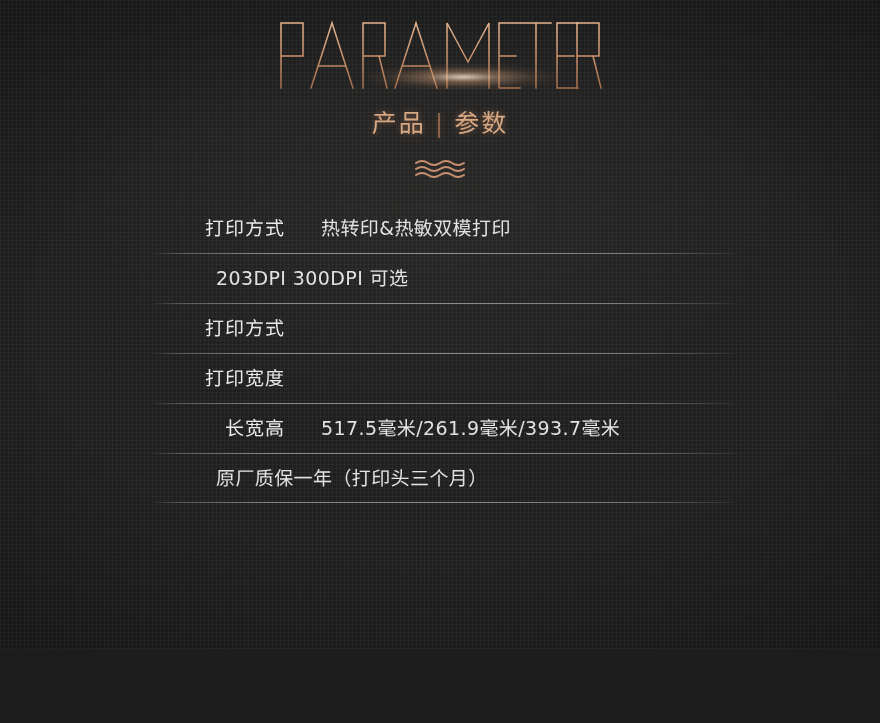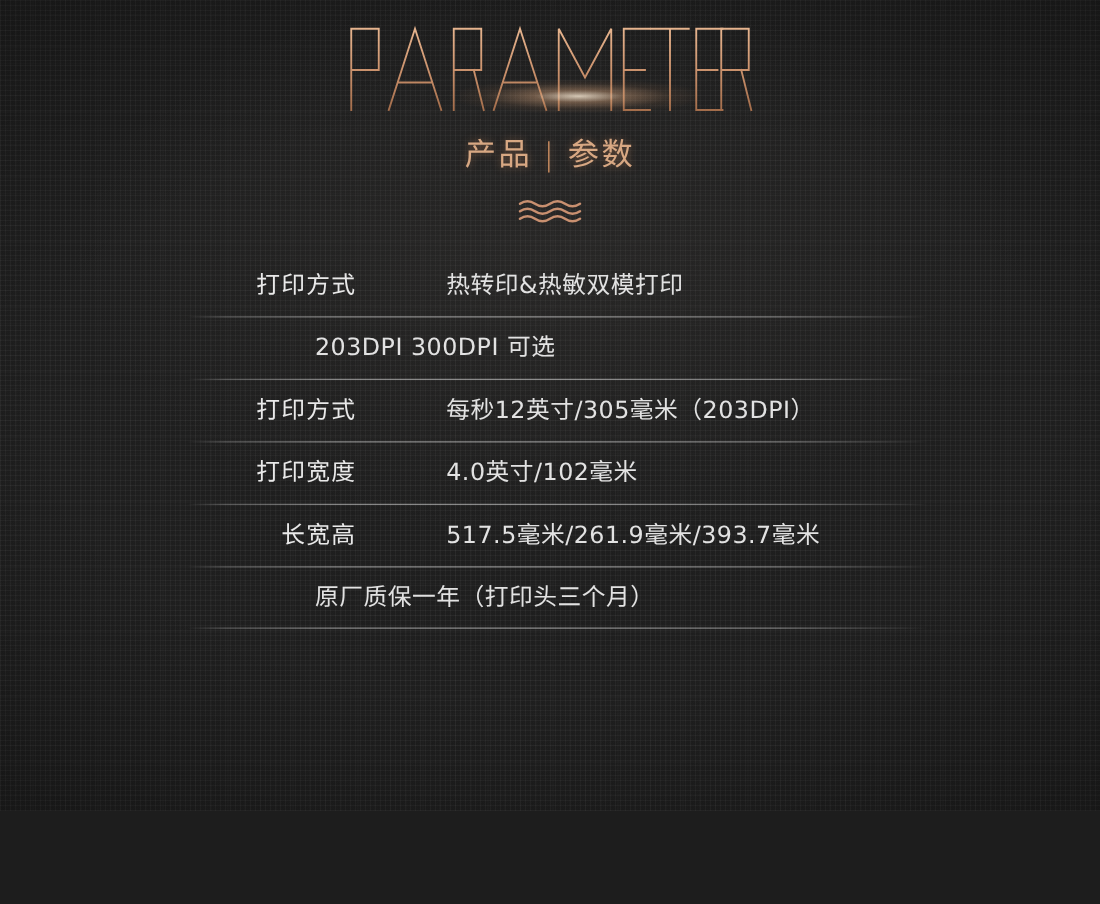--- a/index.html
+++ b/index.html
@@ -161,21 +161,20 @@
     flex: 1 1 auto;
     padding-left: 36px;
     color: #e2e2e2;
     font-size: 19px;
     letter-spacing: 0.4px;
     font-family: "DejaVu Sans", "Liberation Sans", sans-serif;
     white-space: nowrap;
   }
   .spec-value .vline {
     line-height: 50px;
-    margin-left: 36px;
   }
 </style>
 </head>
 <body>
 
 <div class="page">
   <div class="texture"></div>
   <div class="vignette"></div>
 
   <div class="header">
@@ -239,29 +238,25 @@
 
     <div class="spec-row">
       <div class="spec-value">
         <div class="vline">203DPI  300DPI  可选</div>
       </div>
     </div>
 
     <div class="spec-row">
       <div class="spec-label">打印方式</div>
       <div class="spec-value">
-        <div class="vline">每秒12英寸/305毫米（203DPI）</div>
       </div>
     </div>
 
     <div class="spec-row">
       <div class="spec-label">打印宽度</div>
-      <div class="spec-value">
-        <div class="vline">4.0英寸/102毫米</div>
-      </div>
     </div>
 
 
     <div class="spec-row">
       <div class="spec-label">长宽高</div>
       <div class="spec-value">
         <div class="vline">517.5毫米/261.9毫米/393.7毫米</div>
       </div>
     </div>
 

